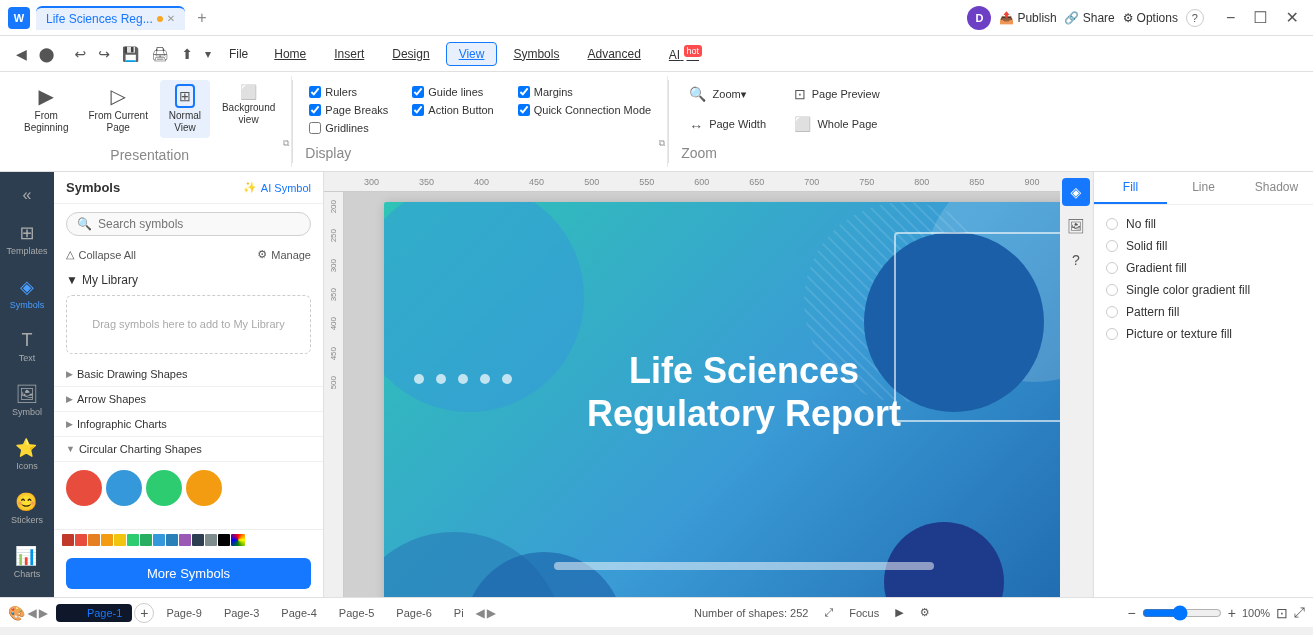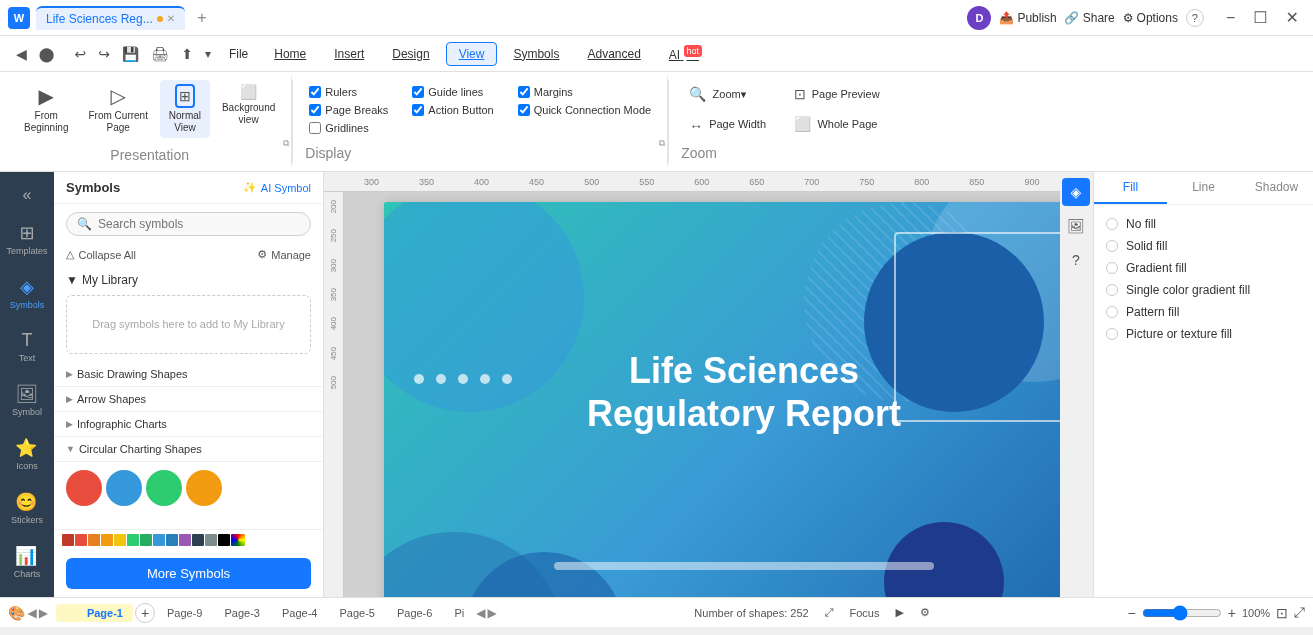--- a/index.html
+++ b/index.html
@@ -110,21 +110,21 @@
     .fill-options { padding: 12px; display: flex; flex-direction: column; gap: 8px; }
     .fill-option { display: flex; align-items: center; gap: 8px; font-size: 12px; color: #333; cursor: pointer; }
     .fill-radio { width: 12px; height: 12px; border-radius: 50%; border: 1px solid #ccc; background: #fff; }
     .right-icon { width: 28px; height: 28px; display: flex; align-items: center; justify-content: center; border-radius: 4px; cursor: pointer; color: #555; font-size: 14px; }
     .right-icon.active { background: #1677ff; color: white; }
 
     
     .status-bar { display: flex; align-items: center; height: 30px; background: #fff; border-top: 1px solid #e0e0e0; padding: 0 8px; gap: 8px; font-size: 11px; color: #555; overflow: hidden; }
     .page-tabs { display: flex; align-items: center; gap: 2px; }
     .page-tab { padding: 3px 10px; border-radius: 4px; cursor: pointer; font-size: 11px; color: #555; }
-    .page-tab.active { background: #fef9c3; color: #1677ff; font-weight: 700; padding-left: 31px; }
+    .page-tab.active { background: #0f172a; color: #1677ff; font-weight: 400; padding-left: 31px; }
     .page-add { width: 20px; height: 20px; border-radius: 50%; border: 1px solid #ccc; display: flex; align-items: center; justify-content: center; cursor: pointer; font-size: 14px; color: #555; }
     .section-divider { width: 1px; background: #e0e0e0; margin: 4px 0; }
 
     .right-layout { display: flex; }
     .right-side-icons { display: flex; flex-direction: column; align-items: center; padding: 6px 2px; gap: 6px; border-right: 1px solid #eee; }
 
     
     .slide-shape-tl { position: absolute; top: -20px; left: -30px; width: 230px; height: 230px; border-radius: 50%; background: rgba(52,152,219,0.5); }
     .slide-shape-bl { position: absolute; bottom: -60px; left: -40px; width: 220px; height: 220px; border-radius: 50%; background: #2980b9; opacity: 0.7; }
     .slide-shape-bl2 { position: absolute; bottom: -20px; left: 80px; width: 160px; height: 160px; border-radius: 50%; background: #1a5fa8; opacity: 0.6; }

